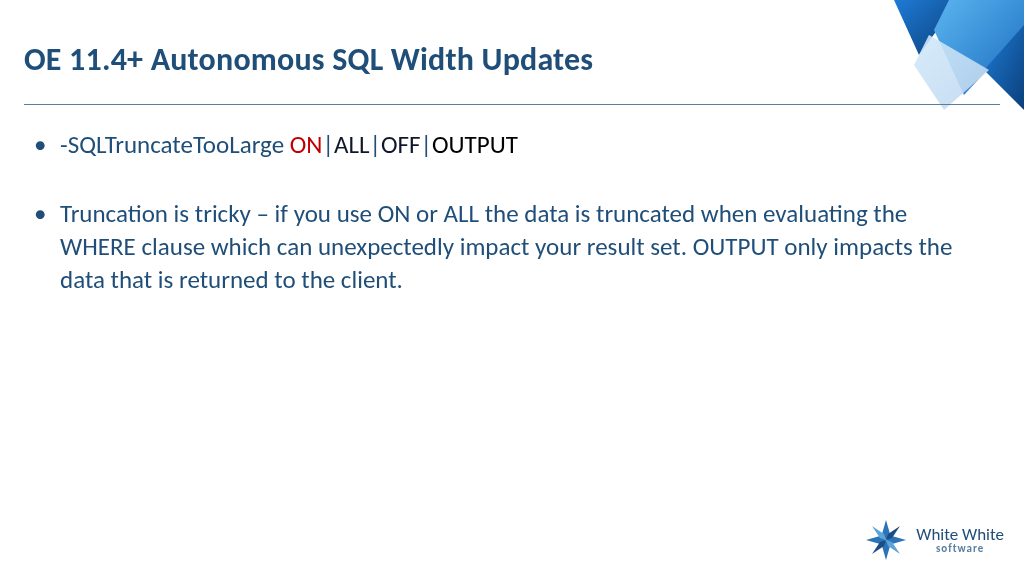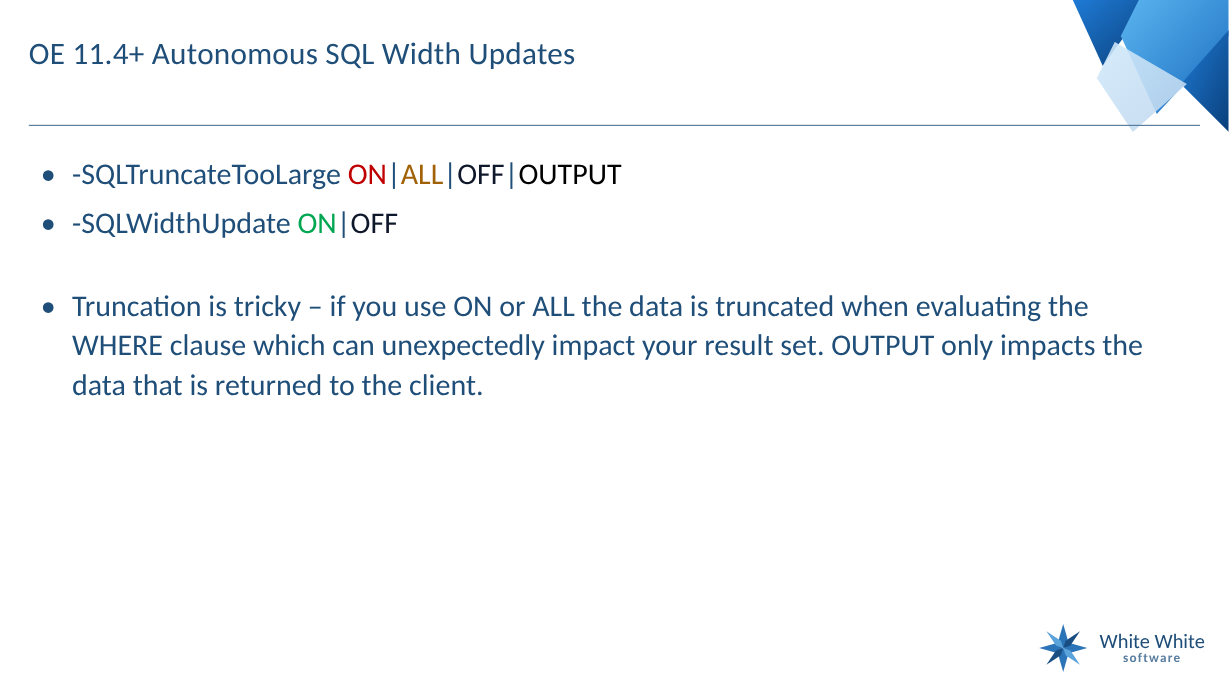--- a/index.html
+++ b/index.html
@@ -2,24 +2,24 @@
 <html><head>
 <meta charset="utf-8">
 <style>
   * { margin: 0; padding: 0; box-sizing: border-box; }
   html, body { width: 1024px; height: 576px; overflow: hidden; font-family: "Segoe UI", "Calibri", Arial, sans-serif; background: #fff; position: relative; }
 
   .corner-decor { position: absolute; top: 0; right: 0; width: 200px; height: 120px; pointer-events: none; }
 
   .title {
     position: absolute;
-    top: 28px;
+    top: 40px;
     left: 24px;
-    font-size: 26px;
-    font-weight: 400;
+    font-size: 32px;
+    font-weight: 700;
     color: #1f4e79;
     letter-spacing: 0.2px;
   }
 
   .title-rule {
     position: absolute;
     top: 104px;
     left: 24px;
     right: 24px;
     height: 0;
@@ -43,21 +43,21 @@
     position: absolute;
     left: 10px;
     top: 0;
     color: #1f4e79;
     font-size: 25px;
   }
 
   .gap { height: 28px; }
 
   .c-on    { color: #c00000; }
-  .c-all   { color: #a16207; }
+  .c-all   { color: #0f172a; }
   .c-output{ color: #000000; }
   .c-on2   { color: #00a651; }
   .pipe    { color: #1f4e79; }
   .off     { color: #0f172a; }
 
   .logo {
     position: absolute;
     right: 20px;
     bottom: 14px;
     display: flex;
@@ -92,23 +92,20 @@
 </svg>
 
 <h1 class="title">OE 11.4+  Autonomous SQL Width Updates</h1>
 <div class="title-rule"></div>
 
 <div class="body">
   <ul class="bullets">
     <li>
       <span>-SQLTruncateTooLarge </span><span class="c-on">ON</span><span class="pipe">|</span><span class="c-all">ALL</span><span class="pipe">|</span><span class="off">OFF</span><span class="pipe">|</span><span class="c-output">OUTPUT</span>
     </li>
-    <li>
-      <span>-SQLWidthUpdate </span><span class="c-on2">ON</span><span class="pipe">|</span><span class="off">OFF</span>
-    </li>
     <li class="gap" style="list-style:none;padding:0;margin:0;height:28px;"></li>
     <li>
       <span>Truncation is tricky – if you use ON or ALL the data is truncated when evaluating the WHERE clause which can unexpectedly impact your result set.  OUTPUT only impacts the data that is returned to the client.</span>
     </li>
   </ul>
 </div>
 
 <div class="logo">
   <svg width="44" height="44" viewBox="0 0 44 44">
     <g transform="translate(22 22)">

